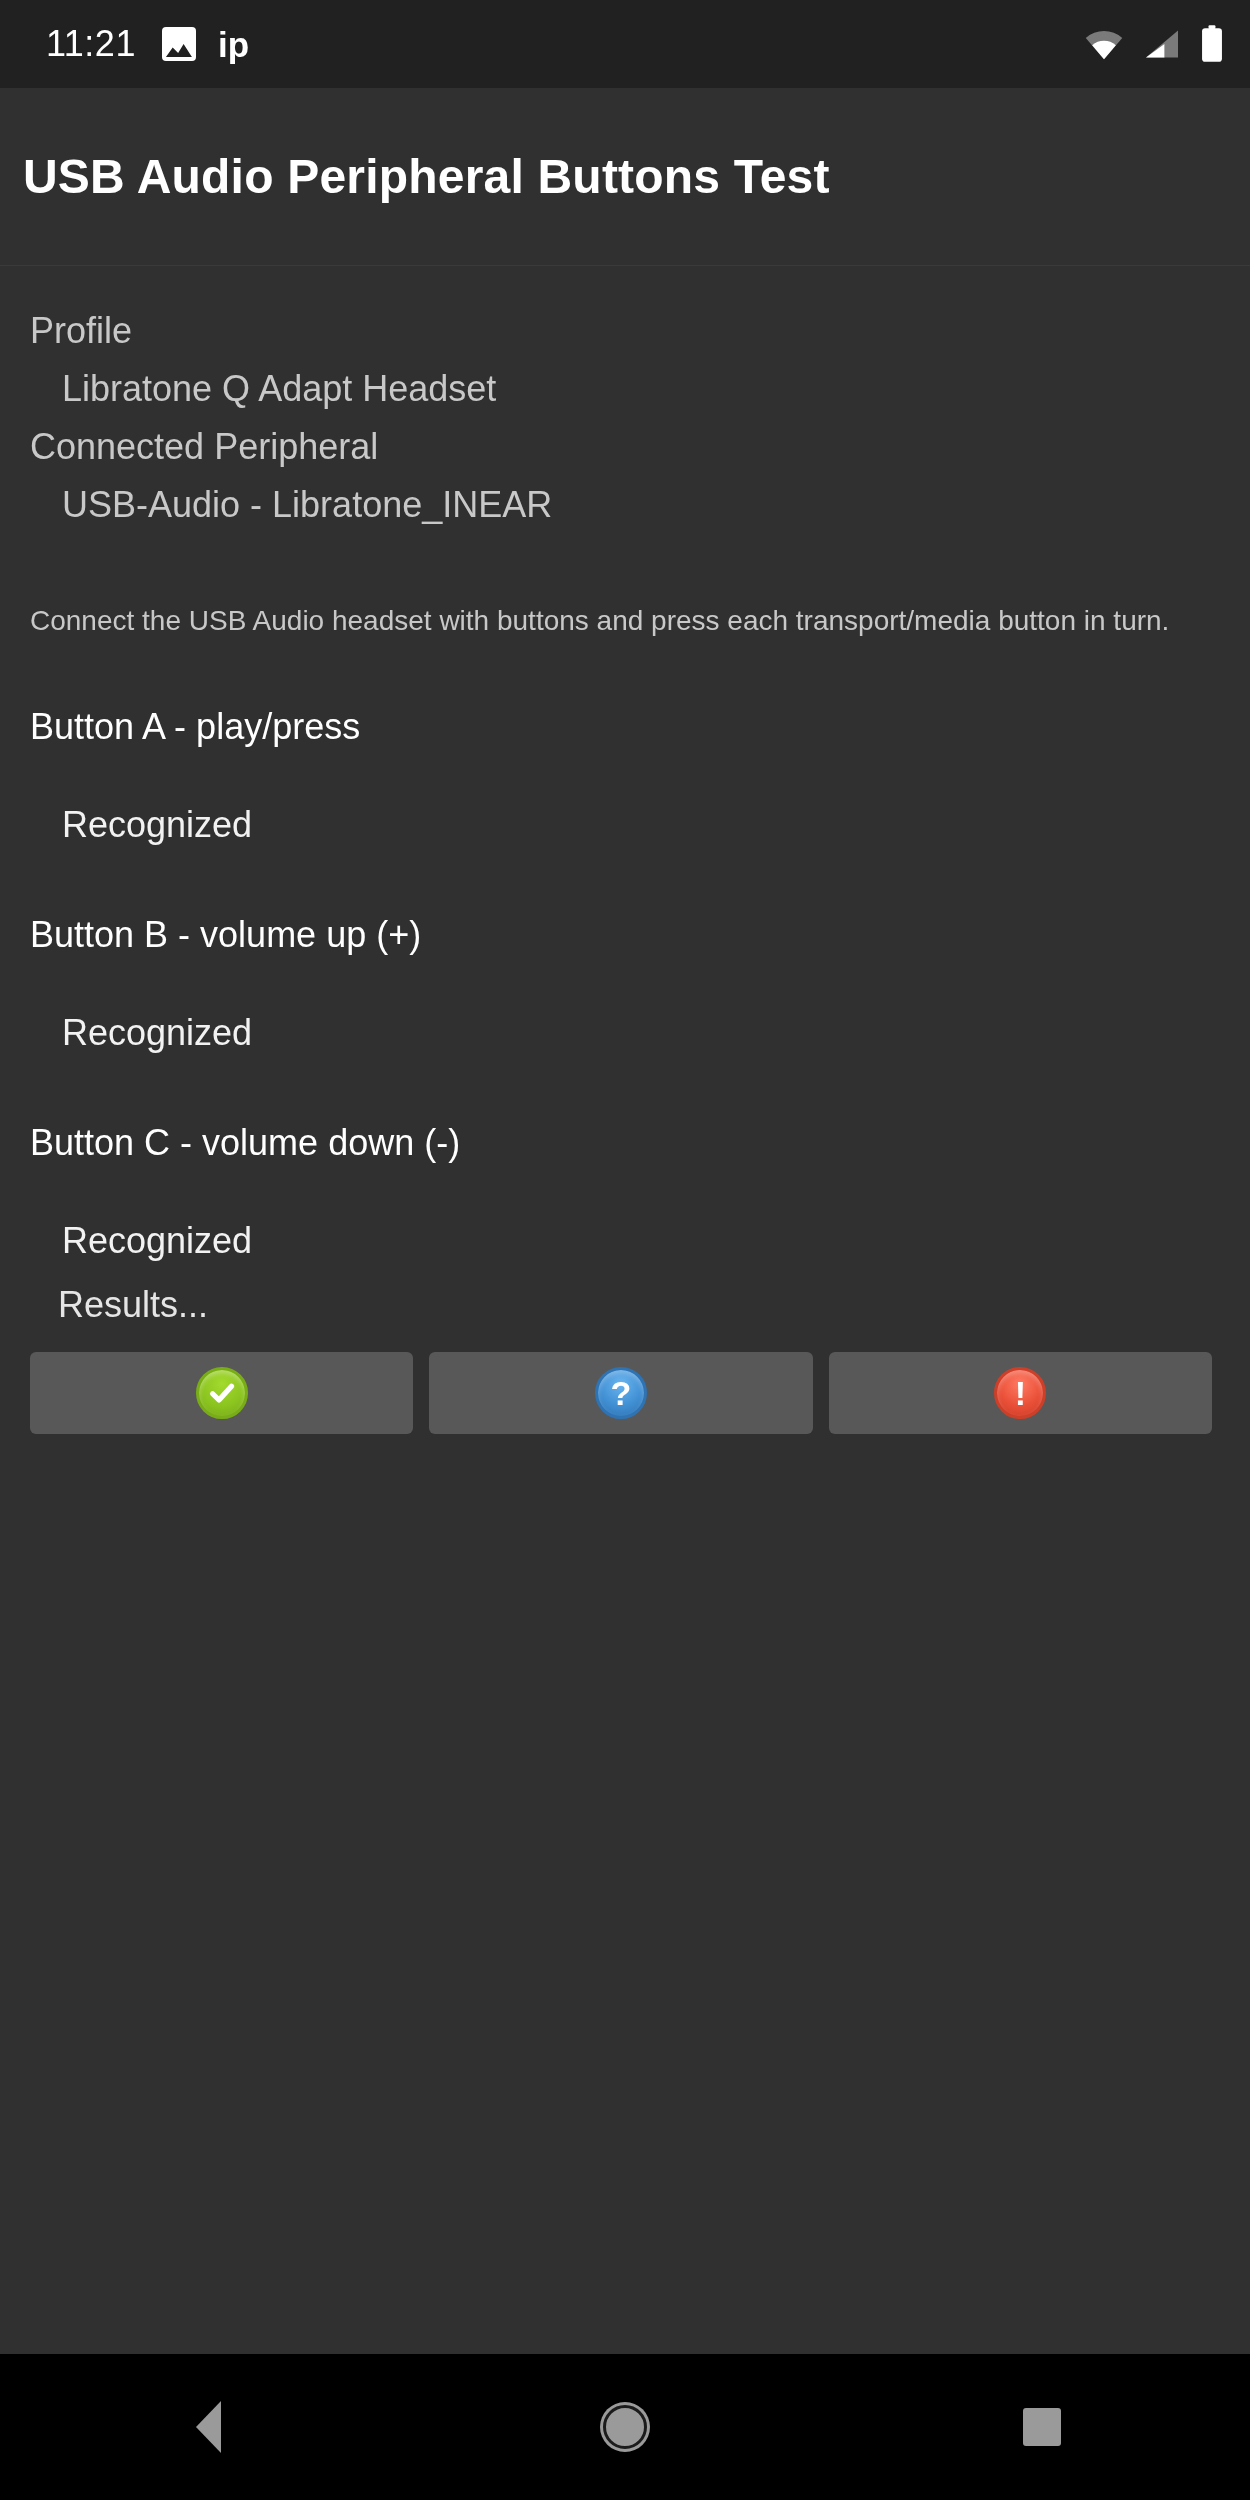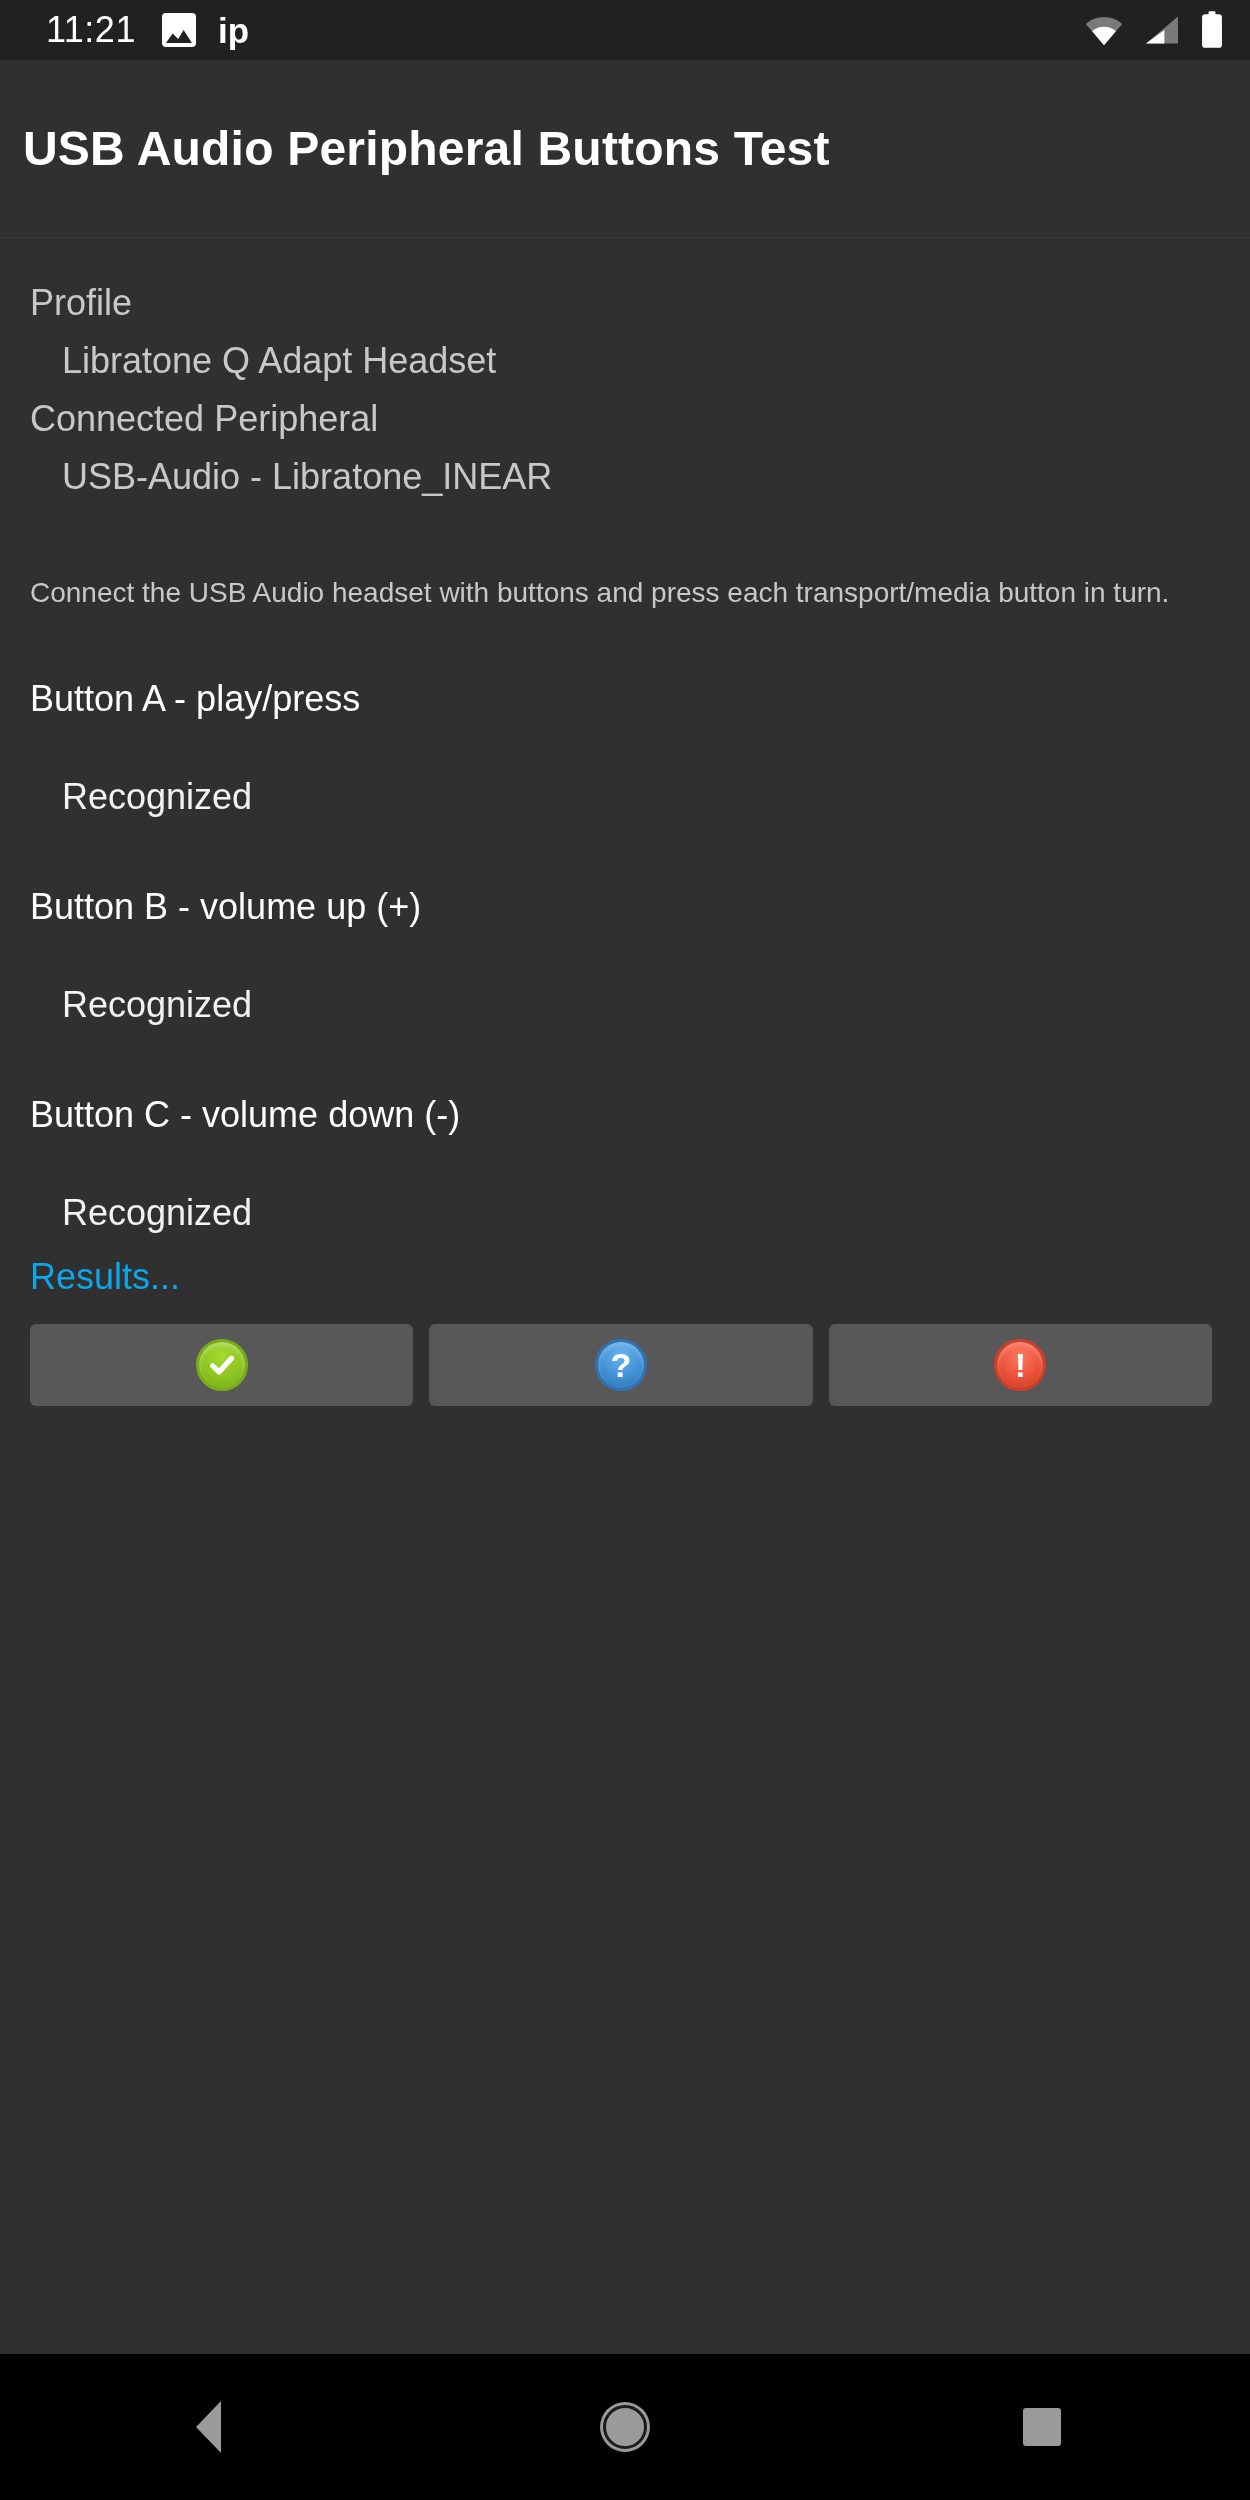--- a/index.html
+++ b/index.html
@@ -18,21 +18,21 @@
     position: relative;
     width: 1250px;
     height: 2500px;
     background: #303030;
     display: flex;
     flex-direction: column;
   }
 
   
   .status-bar {
-    height: 60px;
+    height: 88px;
     background: #212121;
     display: flex;
     align-items: center;
     padding: 0 26px 0 46px;
     box-sizing: border-box;
     flex: 0 0 auto;
   }
   .status-left {
     display: flex;
     align-items: center;
@@ -119,24 +119,25 @@
   .para {
     color: #c8c8c8;
     font-size: 28px;
     line-height: 50px;
     max-width: 1160px;
   }
   .gap-lg { height: 62px; }
   .gap-md { height: 52px; }
 
   .results-label {
-    color: #0ea5e9;
+    color: #e5e5e5;
     font-size: 36px;
     line-height: 50px;
     margin-top: 10px;
+    margin-left: 28px;
   }
 
   
   .result-buttons {
     display: flex;
     gap: 16px;
     margin-top: 22px;
     padding-right: 8px;
   }
   .result-btn {

